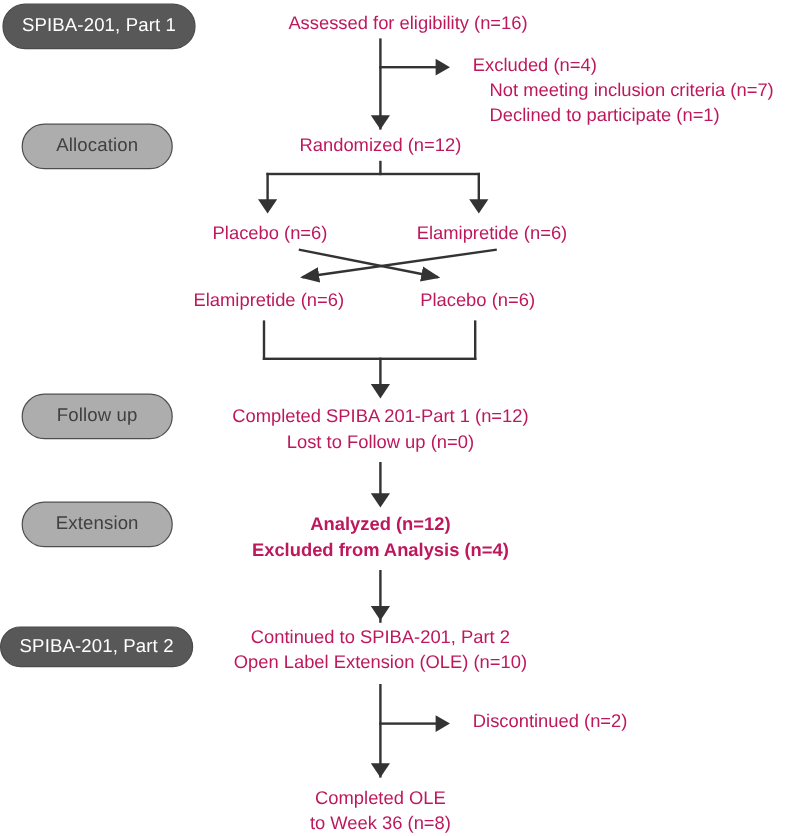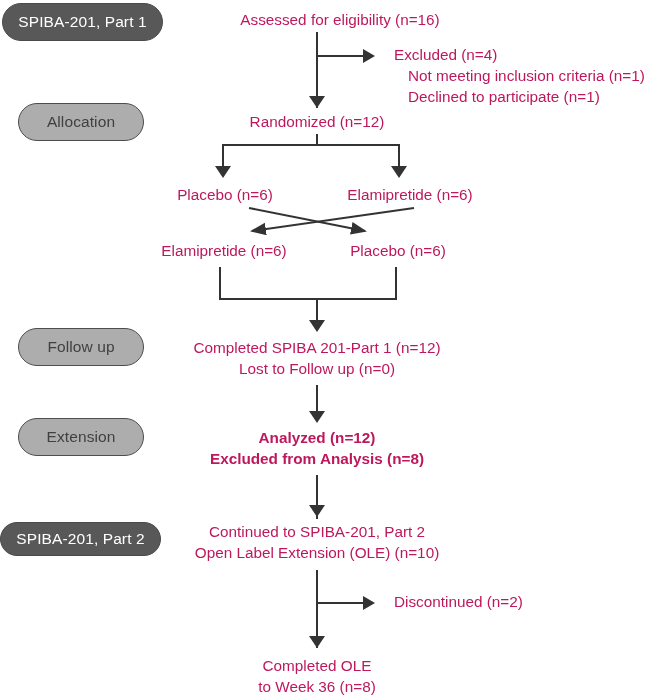--- a/index.html
+++ b/index.html
@@ -117,21 +117,21 @@
   <div class="node center" style="left:340px; top:9px;">Assessed for eligibility (n=16)</div>
 
   <div class="vline" style="left:316px; top:32px; height:76px;"></div>
   <div class="arrow-down" style="left:309px; top:96px;"></div>
 
   <div class="hline" style="left:316px; top:55px; width:48px;"></div>
   <div class="arrow-right" style="left:363px; top:49px;"></div>
 
   <div class="node left" style="left:394px; top:44px;">
     <div>Excluded (n=4)</div>
-    <div class="indent">Not meeting inclusion criteria (n=1)</div>
+    <div class="indent">Not meeting inclusion criteria (n=7)</div>
     <div class="indent">Declined to participate (n=1)</div>
   </div>
 
   <div class="node center" style="left:317px; top:111px;">Randomized (n=12)</div>
 
   <div class="vline" style="left:316px; top:134px; height:12px;"></div>
   <div class="hline" style="left:222px; top:144px; width:178px;"></div>
   <div class="vline" style="left:222px; top:144px; height:26px;"></div>
   <div class="arrow-down" style="left:215px; top:166px;"></div>
   <div class="vline" style="left:398px; top:144px; height:26px;"></div>
@@ -164,21 +164,21 @@
   <div class="node center" style="left:317px; top:337px;">
     <div>Completed SPIBA 201-Part 1 (n=12)</div>
     <div>Lost to Follow up (n=0)</div>
   </div>
 
   <div class="vline" style="left:316px; top:385px; height:32px;"></div>
   <div class="arrow-down" style="left:309px; top:411px;"></div>
 
   <div class="node center" style="left:317px; top:427px;font-weight:bold;">
     <div>Analyzed (n=12)</div>
-    <div>Excluded from Analysis (n=8)</div>
+    <div>Excluded from Analysis (n=4)</div>
   </div>
 
   <div class="vline" style="left:316px; top:475px; height:44px;"></div>
   <div class="arrow-down" style="left:309px; top:505px;"></div>
 
   <div class="node center" style="left:317px; top:521px;">
     <div>Continued to SPIBA-201, Part 2</div>
     <div>Open Label Extension (OLE) (n=10)</div>
   </div>
 

